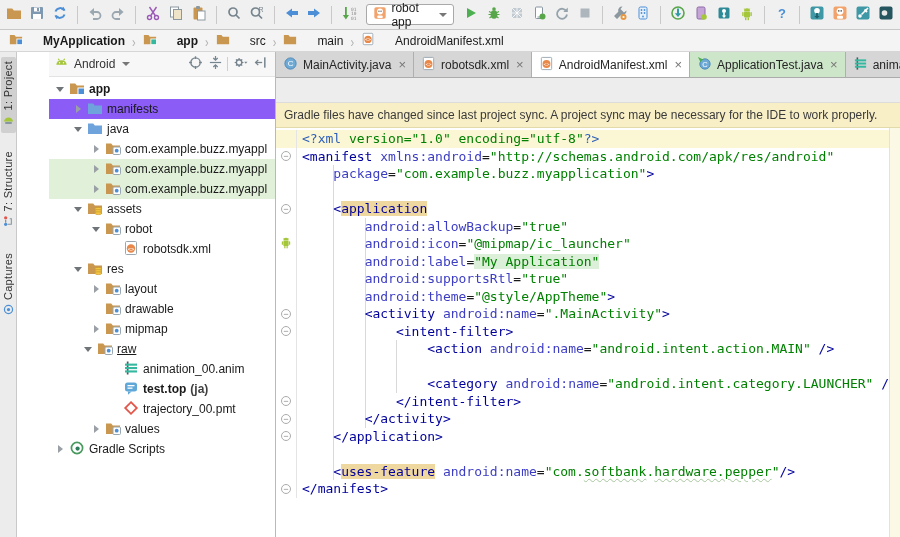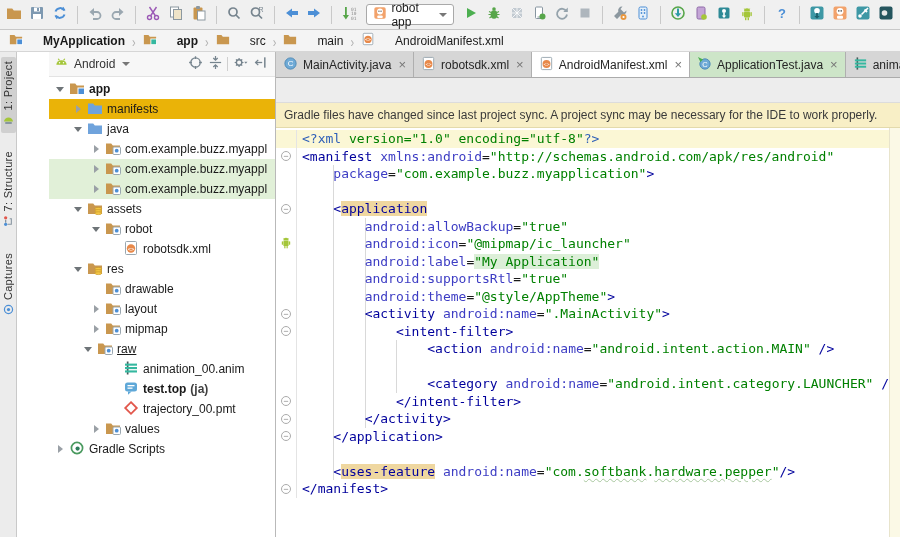--- a/index.html
+++ b/index.html
@@ -43,21 +43,21 @@
   .panel-header { height:25px; flex:0 0 25px; background:#F7F7F7; border-bottom:1px solid #E3E3E3;
                   display:flex; align-items:center; padding:0 5px; gap:5px; }
   .panel-header .view-label { font-size:12px; color:#333; margin-right:2px; }
   .panel-header svg { width:15px; height:15px; }
   .ph-spacer { flex:1; }
   .ph-icon { width:20px; height:20px; display:flex; align-items:center; justify-content:center; }
   .ph-sep { width:1px; height:14px; background:#CFCFCF; margin:0 2px; }
 
   .tree { flex:1; overflow:hidden; padding-top:2px; }
   .tree-row { height:20px; display:flex; align-items:center; gap:4px; white-space:nowrap; overflow:hidden; }
-  .tree-row.sel { background:#eab308;text-align:right; }
+  .tree-row.sel { background:#8b5cf6;text-align:right; }
   .tree-row.green { background:#E1F0D8; }
   .tree-row .t-label { font-size:12px; color:#1a1a1a; }
   .tree-row.bold .t-label { font-weight:bold; }
   .t-suffix { color:#404040; }
   .t-arrow { width:10px; flex:0 0 10px; display:flex; align-items:center; justify-content:center; }
   .arr-r { width:0; height:0; border-top:4px solid transparent; border-bottom:4px solid transparent; border-left:5px solid #9AA0A6; }
   .arr-d { width:0; height:0; border-left:4px solid transparent; border-right:4px solid transparent; border-top:5px solid #6E7478; }
   .tree-row svg { width:16px; height:16px; flex:0 0 16px; }
 
   
@@ -538,38 +538,38 @@
             </span>
             <span><svg viewBox="0 0 16 16" xmlns="http://www.w3.org/2000/svg">
                 <path d="M1 3.5h5.2L7.8 5.5H15v8.5H1z" fill="#C9974F"></path>
                 <ellipse cx="11.3" cy="8.8" rx="3.4" ry="1.4" fill="#F5C644" stroke="#C79A2A" stroke-width=".7"></ellipse>
                 <ellipse cx="11.3" cy="11" rx="3.4" ry="1.4" fill="#F5C644" stroke="#C79A2A" stroke-width=".7"></ellipse>
                 <ellipse cx="11.3" cy="13.2" rx="3.4" ry="1.4" fill="#F5C644" stroke="#C79A2A" stroke-width=".7"></ellipse>
               </svg></span>
             <span class="t-label">res</span>
           </div>
           <div class="tree-row" style="padding-left: 42px;">
-            <span class="t-arrow"></span>
+            <span class="t-arrow">
+              <span class="arr-r"></span>
+            </span>
             <span><svg viewBox="0 0 16 16" xmlns="http://www.w3.org/2000/svg">
                 <path d="M1 3.5h5.2L7.8 5.5H15v8.5H1z" fill="#C9974F"></path>
                 <rect x="8" y="7" width="7.5" height="7.5" rx="1" fill="#fff" stroke="#9AA7B0"></rect>
                 <circle cx="11.7" cy="10.7" r="1.9" fill="#4C8FD6"></circle>
               </svg></span>
-            <span class="t-label">drawable</span>
+            <span class="t-label">layout</span>
           </div>
           <div class="tree-row" style="padding-left: 42px;">
-            <span class="t-arrow">
-              <span class="arr-r"></span>
-            </span>
+            <span class="t-arrow"></span>
             <span><svg viewBox="0 0 16 16" xmlns="http://www.w3.org/2000/svg">
                 <path d="M1 3.5h5.2L7.8 5.5H15v8.5H1z" fill="#C9974F"></path>
                 <rect x="8" y="7" width="7.5" height="7.5" rx="1" fill="#fff" stroke="#9AA7B0"></rect>
                 <circle cx="11.7" cy="10.7" r="1.9" fill="#4C8FD6"></circle>
               </svg></span>
-            <span class="t-label">layout</span>
+            <span class="t-label">drawable</span>
           </div>
           <div class="tree-row" style="padding-left: 42px;">
             <span class="t-arrow">
               <span class="arr-r"></span>
             </span>
             <span><svg viewBox="0 0 16 16" xmlns="http://www.w3.org/2000/svg">
                 <path d="M1 3.5h5.2L7.8 5.5H15v8.5H1z" fill="#C9974F"></path>
                 <rect x="8" y="7" width="7.5" height="7.5" rx="1" fill="#fff" stroke="#9AA7B0"></rect>
                 <circle cx="11.7" cy="10.7" r="1.9" fill="#4C8FD6"></circle>
               </svg></span>

